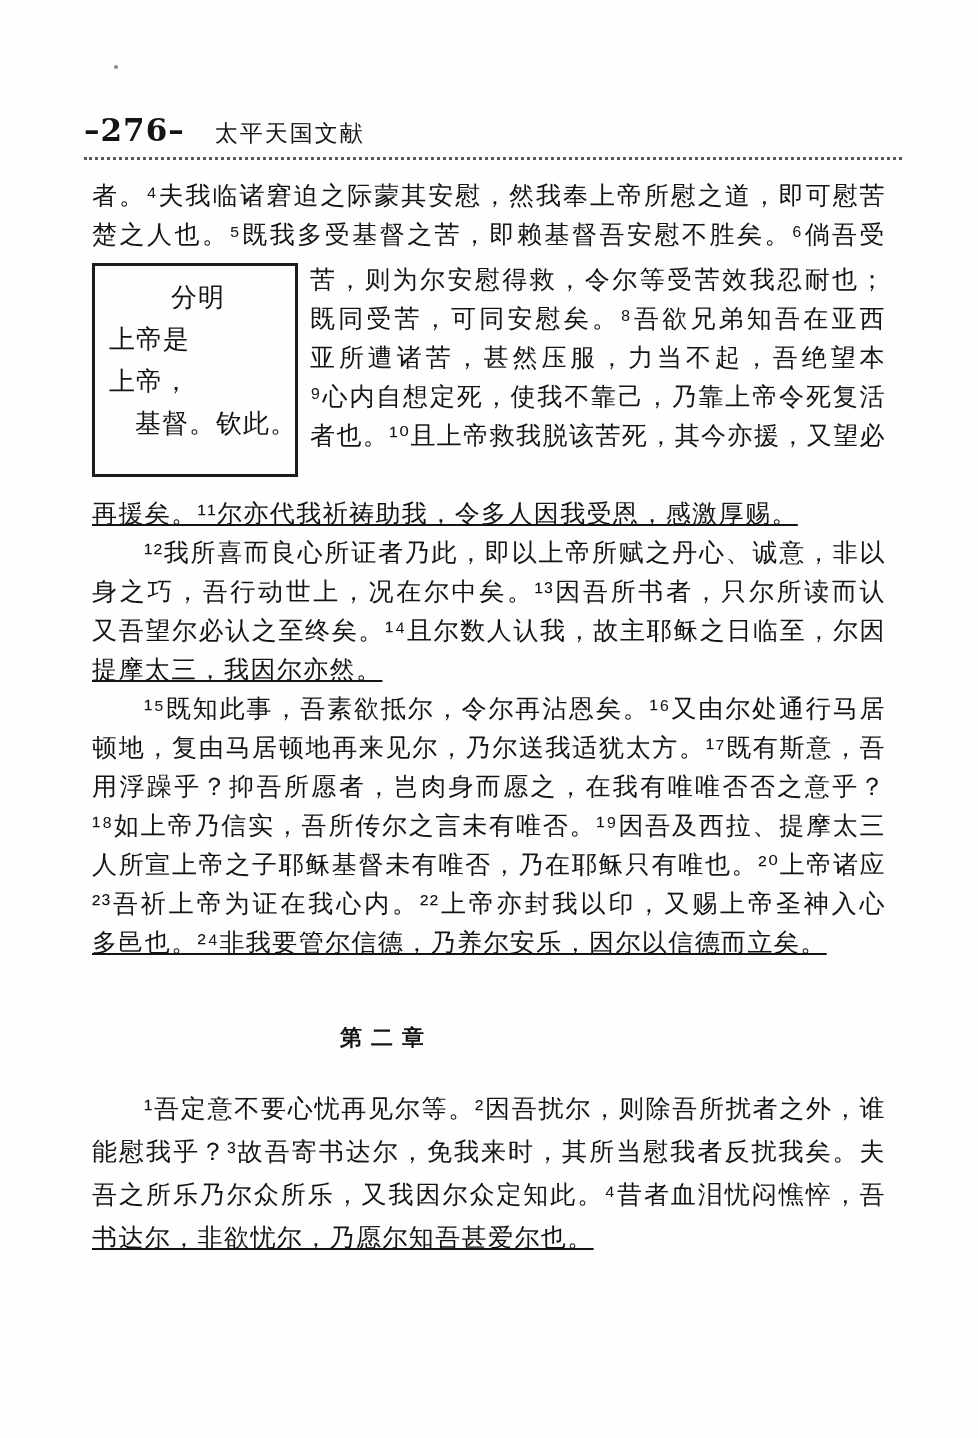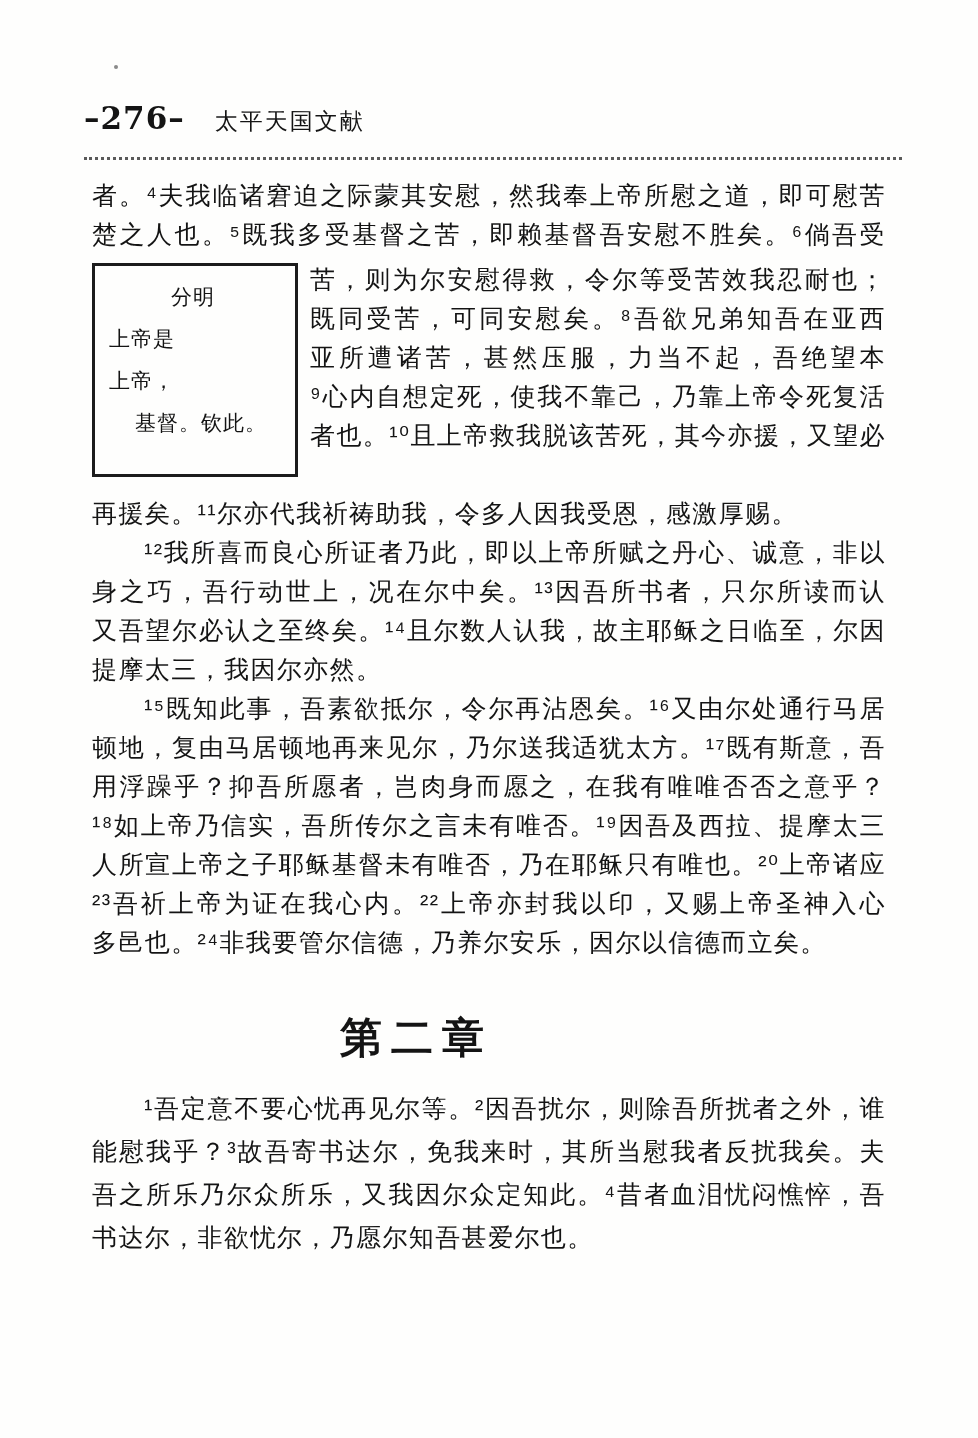--- a/index.html
+++ b/index.html
@@ -9,55 +9,55 @@
     font-family:"Liberation Sans","DejaVu Sans",sans-serif;
     color:#141414;
     -webkit-font-smoothing:antialiased;
   }
   .page{position:relative;width:978px;height:1438px;background:#fefefdf8;overflow:hidden;}
 
   
   .speck{position:absolute;left:114px;top:65px;width:4px;height:4px;border-radius:50%;background:#8a8a8a;}
 
   
-  .hdr{position:absolute;left:84px;top:100px;width:812px;padding-bottom:6px;}
+  .hdr{position:absolute;left:84px;top:112px;width:812px;padding-bottom:6px;}
   .hdr-row{display:flex;align-items:baseline;}
   .pageno{font-family:"DejaVu Serif","Liberation Serif",serif;font-weight:700;font-size:31px;letter-spacing:1px;}
   .booktitle{font-weight:400;font-size:23px;margin-left:30px;letter-spacing:2px;}
   .dotted-rule{position:absolute;left:84px;top:157px;width:818px;height:0;border-bottom:3px dotted #5a5a5a;}
 
   
   .col{position:absolute;left:92px;top:176px;width:794px;font-size:25px;line-height:39px;letter-spacing:1.4px;}
   .line{
     text-align:justify;
     text-align-last:justify;
     text-justify:inter-character;
     height:39px;overflow:hidden;
   }
-  .line.short{text-align:right;text-align-last:left;}
+  .line.short{text-align:right;text-align-last:left;text-decoration:underline;}
   .line.indent{text-indent:52px;}
 
   
   .wrap-row{display:flex;margin-top:6px;height:234px;}
   .notice-box{
     width:206px;height:214px;box-sizing:border-box;flex:none;
     border:3px solid #1c1c1c;margin-top:3px;
     padding:10px 0 0 14px;
-    font-size:21px;line-height:42px;letter-spacing:1px;
+    font-size:26px;line-height:42px;letter-spacing:1px;
   }
   .bx{white-space:nowrap;}
   .bx.ind-a{margin-left:62px;}
   .bx.ind-b{margin-left:26px;}
   .beside{flex:none;width:576px;margin-left:12px;}
   .beside .line{width:576px;}
 
   
   .chapter{
     margin:56px 0 0 248px;
-    font-size:42px;font-weight:700;letter-spacing:9px;
+    font-size:22px;font-weight:700;letter-spacing:9px;
     line-height:40px;height:40px;
   }
   .p4{margin-top:29px;line-height:43px;}
   .p4 .line{height:43px;}
 </style>
 </head>
 <body>
 
 <div class="page">
 

